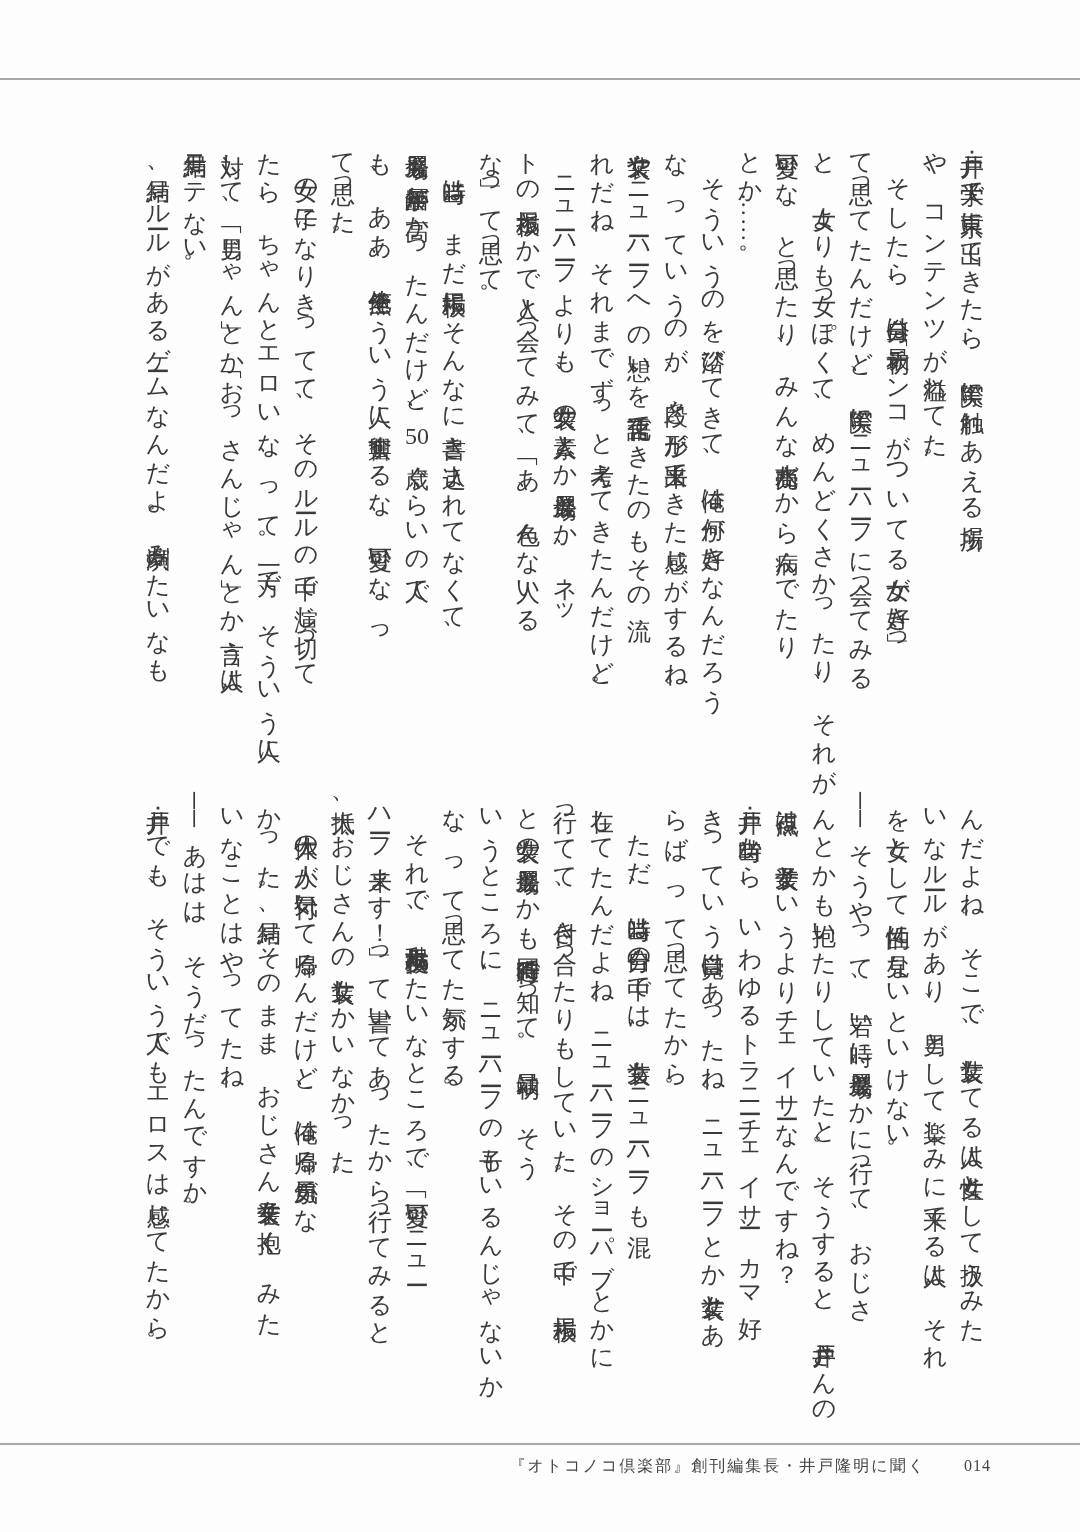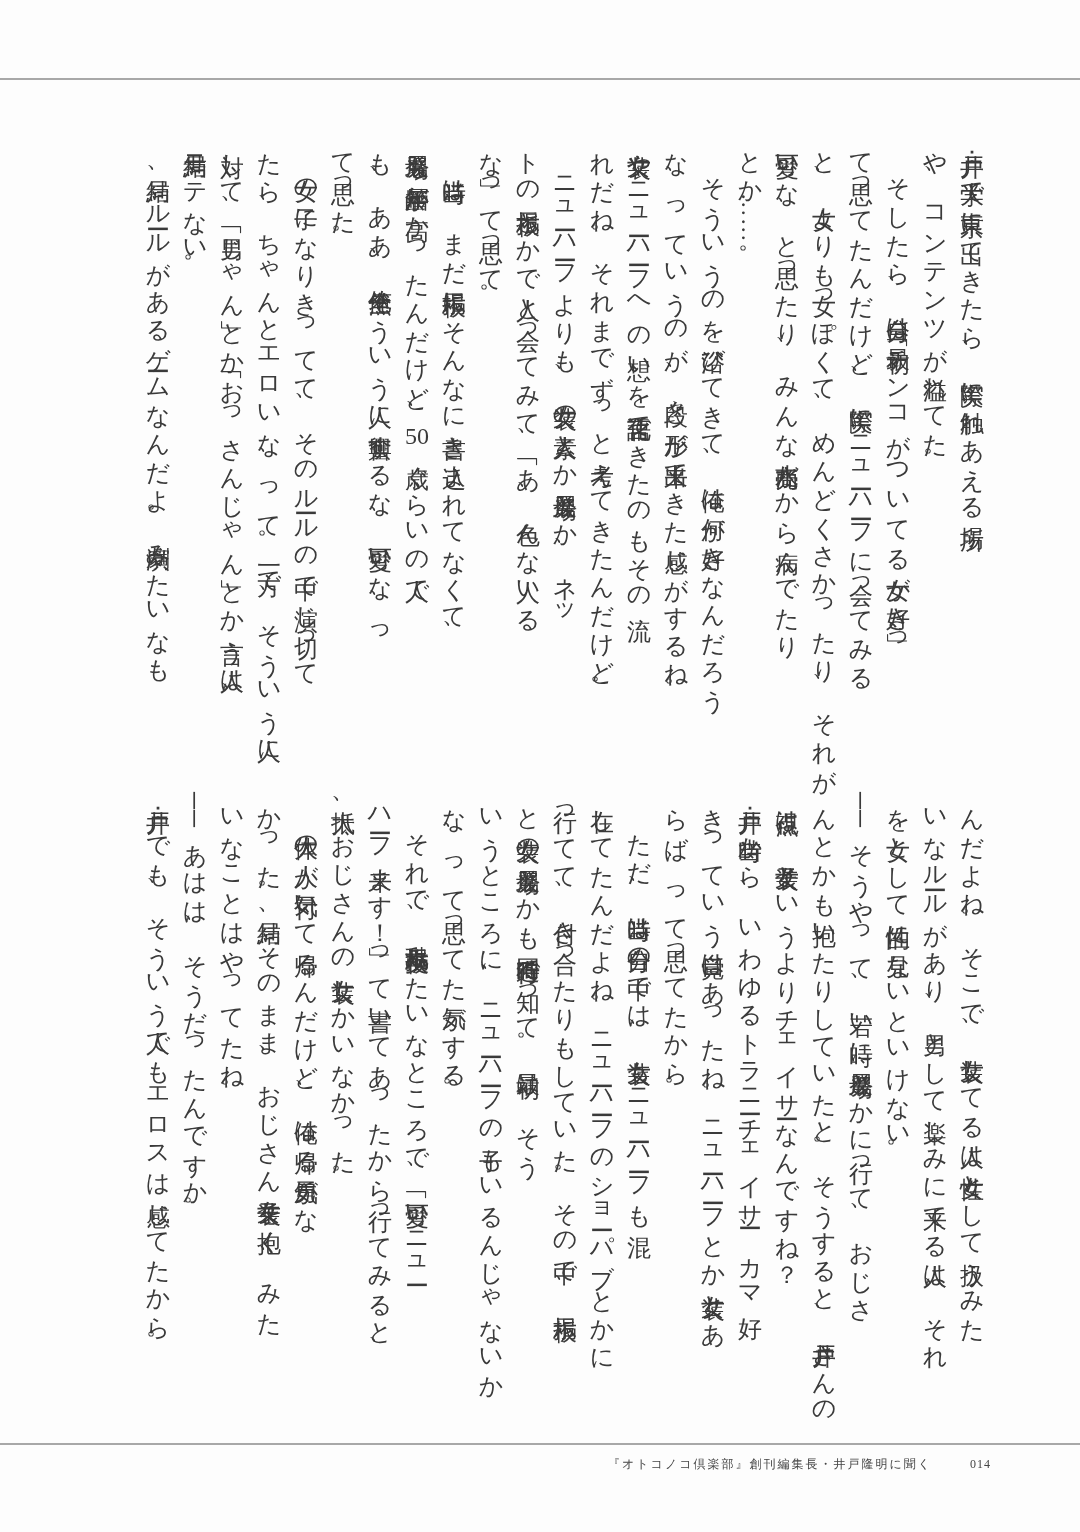--- a/index.html
+++ b/index.html
@@ -47,21 +47,21 @@
   .tcy {
     
     text-combine-upright: all;
     letter-spacing: 0;
   }
 
   .footer {
     position: absolute;
     top: 1456px;
     right: 89px;
-    font-size: 12px;
+    font-size: 16px;
     letter-spacing: 2px;
     color: #444444;
     white-space: nowrap;
   }
   .footer .page-number {
     margin-left: 38px;
     letter-spacing: 1px;
   }
 </style>
 </head>

